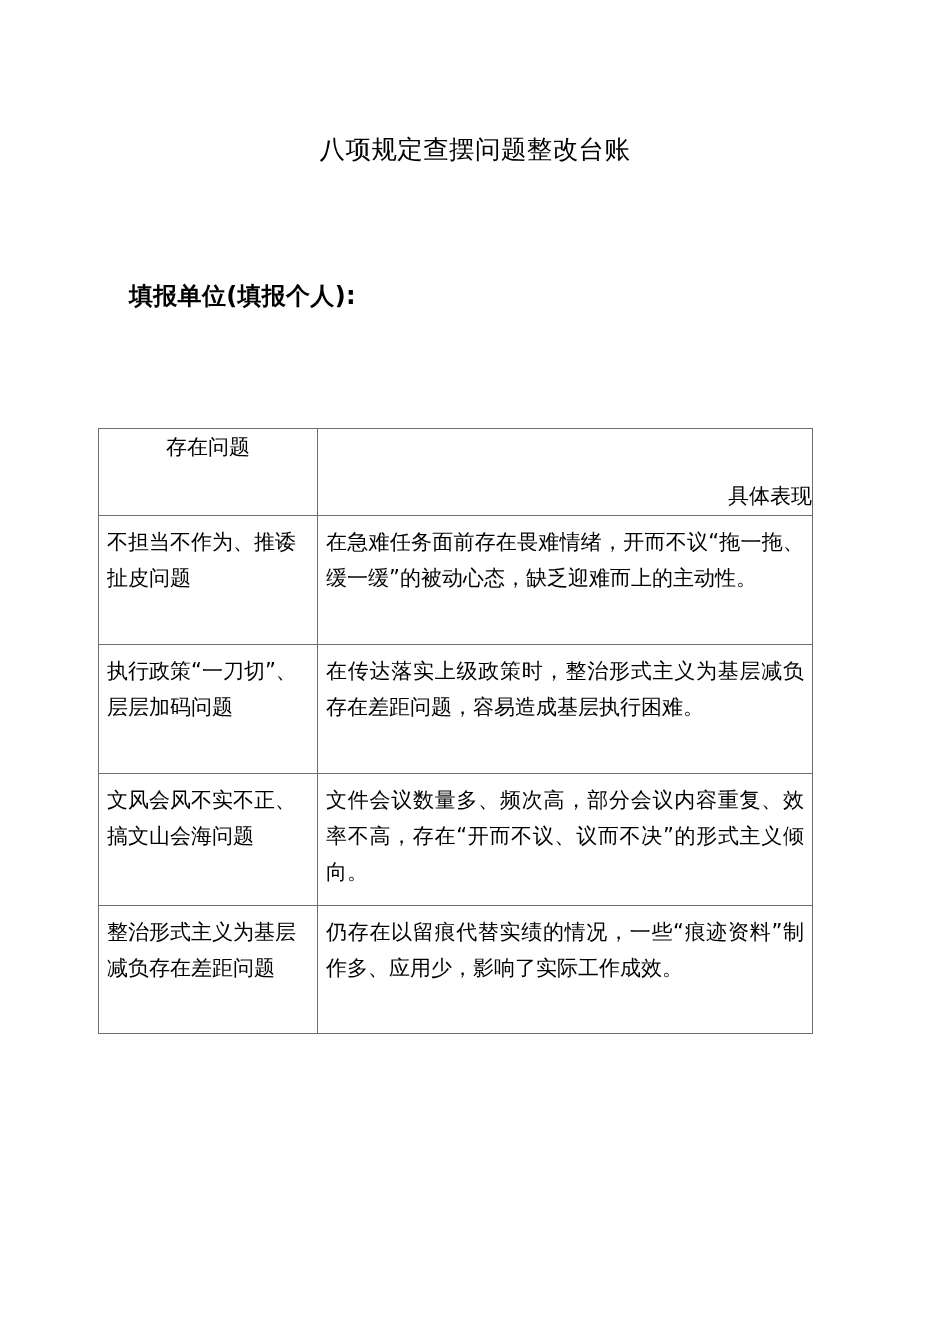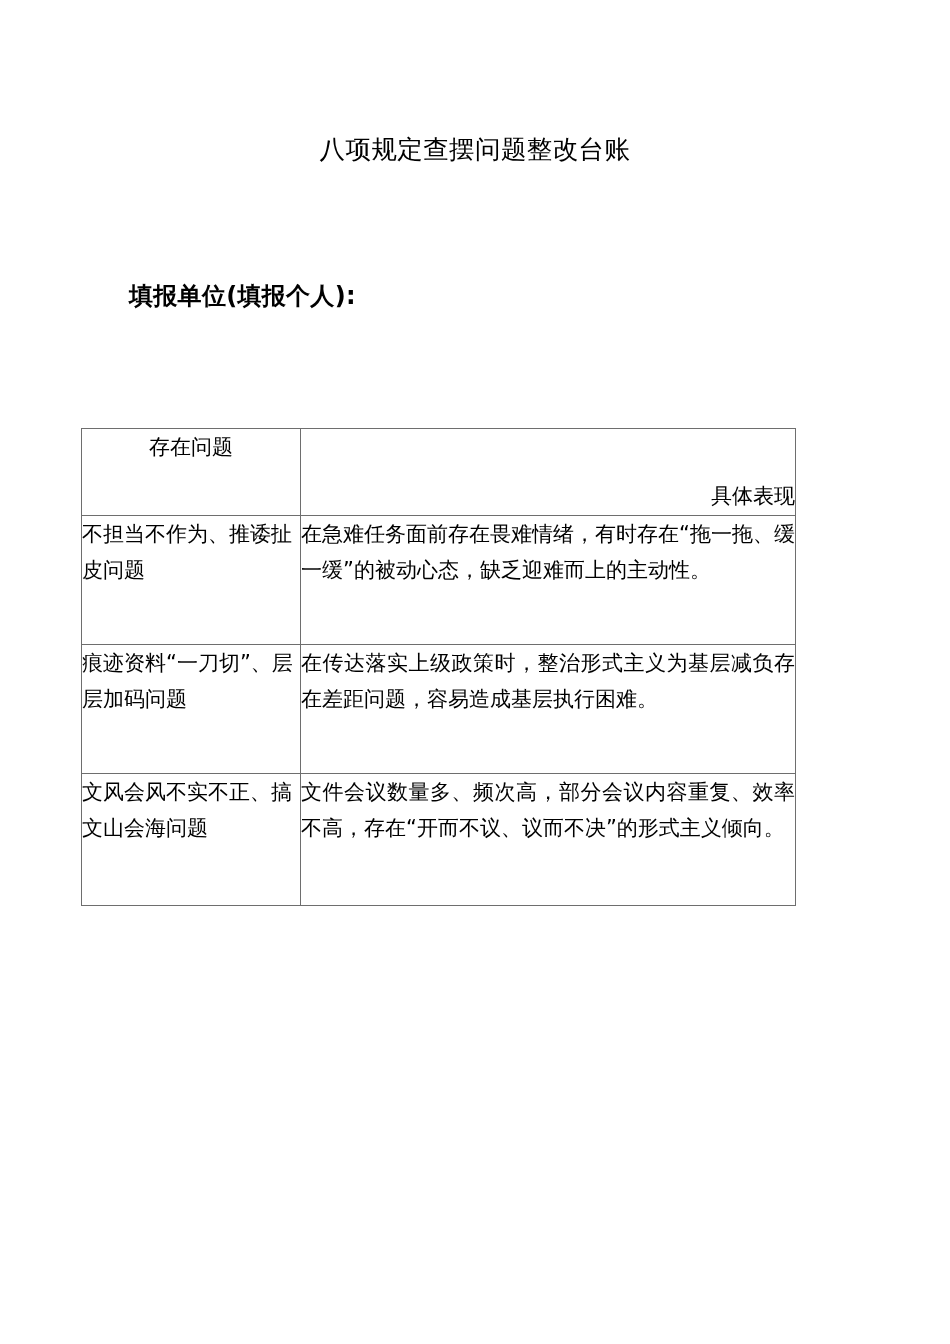--- a/index.html
+++ b/index.html
@@ -60,21 +60,21 @@
     font-weight: bold;
     letter-spacing: 0.3px;
     line-height: 1.3;
     white-space: nowrap;
     margin-left: 48px;
   }
 
   
   .issue-table {
     position: absolute;
-    left: 81px;
+    left: 98px;
     top: 428px;
     width: 714px;
     border-collapse: collapse;
     table-layout: fixed;
   }
   .issue-table col.c-issue { width: 219px; }
   .issue-table col.c-detail { width: 495px; }
 
   .issue-table td,
   .issue-table th {
@@ -117,21 +117,21 @@
     padding: 2px 2px 2px 3px;
     text-align: left;
   }
   .cell-detail {
     padding: 2px 3px 2px 4px;
     text-align: justify;
     text-justify: inter-ideograph;
   }
   .cell-issue p,
   .cell-detail p {
-    margin: 0;
+    margin: 8px;
   }
 
   
   tr.r1 td { height: 128px; }
   tr.r2 td { height: 128px; }
   tr.r3 td { height: 128px; }
   tr.r4 td { height: 131px; }
   tr.r5 td { height: 127px; }
 </style>
 </head>
@@ -158,35 +158,43 @@
           <span class="hdr-detail-text">具体表现</span>
         </th>
       </tr>
     </thead>
     <tbody>
       <tr class="r1">
         <td class="cell-issue">
           <p>不担当不作为、推诿扯皮问题</p>
         </td>
         <td class="cell-detail">
-          <p>在急难任务面前存在畏难情绪，有时存在“拖一拖、缓一缓”的被动心态，缺乏迎难而上的主动性。</p>
+          <p>在急难任务面前存在畏难情绪，开而不议“拖一拖、缓一缓”的被动心态，缺乏迎难而上的主动性。</p>
         </td>
       </tr>
       <tr class="r3">
         <td class="cell-issue">
-          <p>痕迹资料“一刀切”、层层加码问题</p>
+          <p>执行政策“一刀切”、层层加码问题</p>
         </td>
         <td class="cell-detail">
           <p>在传达落实上级政策时，整治形式主义为基层减负存在差距问题，容易造成基层执行困难。</p>
         </td>
       </tr>
       <tr class="r4">
         <td class="cell-issue">
           <p>文风会风不实不正、搞文山会海问题</p>
         </td>
         <td class="cell-detail">
           <p>文件会议数量多、频次高，部分会议内容重复、效率不高，存在“开而不议、议而不决”的形式主义倾向。</p>
+        </td>
+      </tr>
+      <tr class="r5">
+        <td class="cell-issue">
+          <p>整治形式主义为基层减负存在差距问题</p>
+        </td>
+        <td class="cell-detail">
+          <p>仍存在以留痕代替实绩的情况，一些“痕迹资料”制作多、应用少，影响了实际工作成效。</p>
         </td>
       </tr>
     </tbody>
   </table>
 
 </div>
 
 </body></html>

